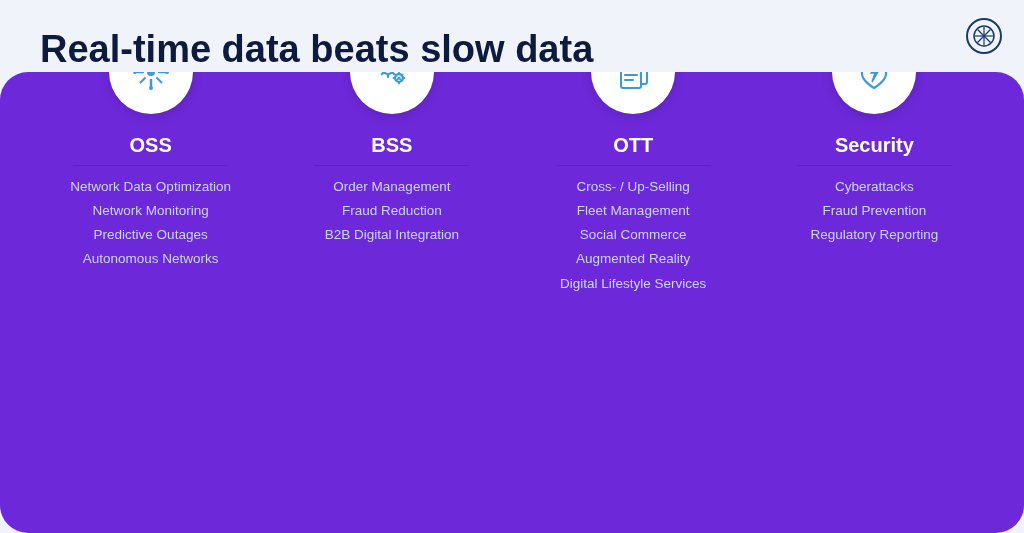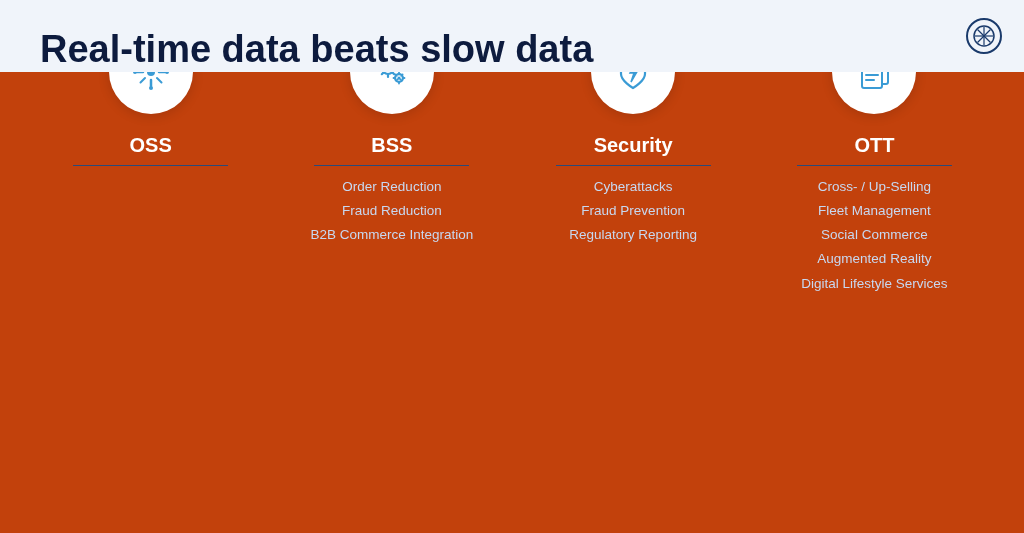--- a/index.html
+++ b/index.html
@@ -45,27 +45,28 @@
       border-radius: 50%;
       border: 2px solid #1a3a6b;
       display: flex;
       align-items: center;
       justify-content: center;
       color: #1a3a6b;
       font-size: 18px;
     }
 
     .bottom-section {
-      background: #c2410c;
+      background: #6d28d9;
       flex: 1;
       display: flex;
       flex-direction: column;
       align-items: stretch;
       padding: 0 29px 20px 30px;
       position: relative;
+      border-radius: 28px;
     }
 
     .columns-row {
       display: flex;
       flex-direction: row;
       justify-content: space-between;
       align-items: flex-start;
       width: 100%;
     }
 
@@ -175,20 +176,26 @@
 
               <circle cx="24" cy="8" r="2" fill="#3a9bd5"></circle>
               <circle cx="24" cy="40" r="2" fill="#3a9bd5"></circle>
               <circle cx="8" cy="24" r="2" fill="#3a9bd5"></circle>
               <circle cx="40" cy="24" r="2" fill="#3a9bd5"></circle>
             </svg>
           </div>
         </div>
         <div class="col-title">OSS</div>
         <hr class="col-divider">
+        <div class="col-items">
+          <div class="col-item">Network Data Optimization</div>
+          <div class="col-item">Network Monitoring</div>
+          <div class="col-item">Predictive Outages</div>
+          <div class="col-item">Autonomous Networks</div>
+        </div>
       </div>
 
       <div class="col">
         <div class="col-icon-wrap">
           <div class="icon-circle">
 
             <svg class="svg-icon" viewBox="0 0 48 48" fill="none" xmlns="http://www.w3.org/2000/svg">
 
               <circle cx="20" cy="20" r="6" stroke="#3a9bd5" stroke-width="2.2" fill="none"></circle>
               <circle cx="20" cy="20" r="2" fill="#3a9bd5"></circle>
@@ -196,44 +203,23 @@
 
               <circle cx="31" cy="30" r="4" stroke="#3a9bd5" stroke-width="2" fill="none"></circle>
               <circle cx="31" cy="30" r="1.5" fill="#3a9bd5"></circle>
               <path d="M31 24.5v2M31 33.5v2M25.5 30h2M34.5 30h2M27.4 26.4l1.4 1.4M32.2 31.2l1.4 1.4M34.6 26.4l-1.4 1.4M29.8 31.2l-1.4 1.4" stroke="#3a9bd5" stroke-width="1.8" stroke-linecap="round"></path>
             </svg>
           </div>
         </div>
         <div class="col-title">BSS</div>
         <hr class="col-divider">
         <div class="col-items">
-          <div class="col-item">Order Reduction</div>
+          <div class="col-item">Order Management</div>
           <div class="col-item">Fraud Reduction</div>
-          <div class="col-item">B2B Commerce Integration</div>
-        </div>
-      </div>
-
-      <div class="col">
-        <div class="col-icon-wrap">
-          <div class="icon-circle">
-
-            <svg class="svg-icon" viewBox="0 0 48 48" fill="none" xmlns="http://www.w3.org/2000/svg">
-
-              <path d="M24 8 L36 13 L36 26 C36 33 24 40 24 40 C24 40 12 33 12 26 L12 13 Z" stroke="#3a9bd5" stroke-width="2.2" fill="none"></path>
-
-              <path d="M26 16 L21 25 L25 25 L22 34 L29 22 L25 22 Z" stroke="#3a9bd5" stroke-width="1.5" fill="#3a9bd5"></path>
-            </svg>
-          </div>
-        </div>
-        <div class="col-title">Security</div>
-        <hr class="col-divider">
-        <div class="col-items">
-          <div class="col-item">Cyberattacks</div>
-          <div class="col-item">Fraud Prevention</div>
-          <div class="col-item">Regulatory Reporting</div>
+          <div class="col-item">B2B Digital Integration</div>
         </div>
       </div>
 
       <div class="col">
         <div class="col-icon-wrap">
           <div class="icon-circle">
 
             <svg class="svg-icon" viewBox="0 0 48 48" fill="none" xmlns="http://www.w3.org/2000/svg">
 
               <rect x="18" y="10" width="20" height="26" rx="2" stroke="#3a9bd5" stroke-width="2" fill="none"></rect>
@@ -250,16 +236,37 @@
         <hr class="col-divider">
         <div class="col-items">
           <div class="col-item">Cross- / Up-Selling</div>
           <div class="col-item">Fleet Management</div>
           <div class="col-item">Social Commerce</div>
           <div class="col-item">Augmented Reality</div>
           <div class="col-item">Digital Lifestyle Services</div>
         </div>
       </div>
 
+      <div class="col">
+        <div class="col-icon-wrap">
+          <div class="icon-circle">
+
+            <svg class="svg-icon" viewBox="0 0 48 48" fill="none" xmlns="http://www.w3.org/2000/svg">
+
+              <path d="M24 8 L36 13 L36 26 C36 33 24 40 24 40 C24 40 12 33 12 26 L12 13 Z" stroke="#3a9bd5" stroke-width="2.2" fill="none"></path>
+
+              <path d="M26 16 L21 25 L25 25 L22 34 L29 22 L25 22 Z" stroke="#3a9bd5" stroke-width="1.5" fill="#3a9bd5"></path>
+            </svg>
+          </div>
+        </div>
+        <div class="col-title">Security</div>
+        <hr class="col-divider">
+        <div class="col-items">
+          <div class="col-item">Cyberattacks</div>
+          <div class="col-item">Fraud Prevention</div>
+          <div class="col-item">Regulatory Reporting</div>
+        </div>
+      </div>
+
     </div>
   </div>
 
 </div>
 
 </body></html>

